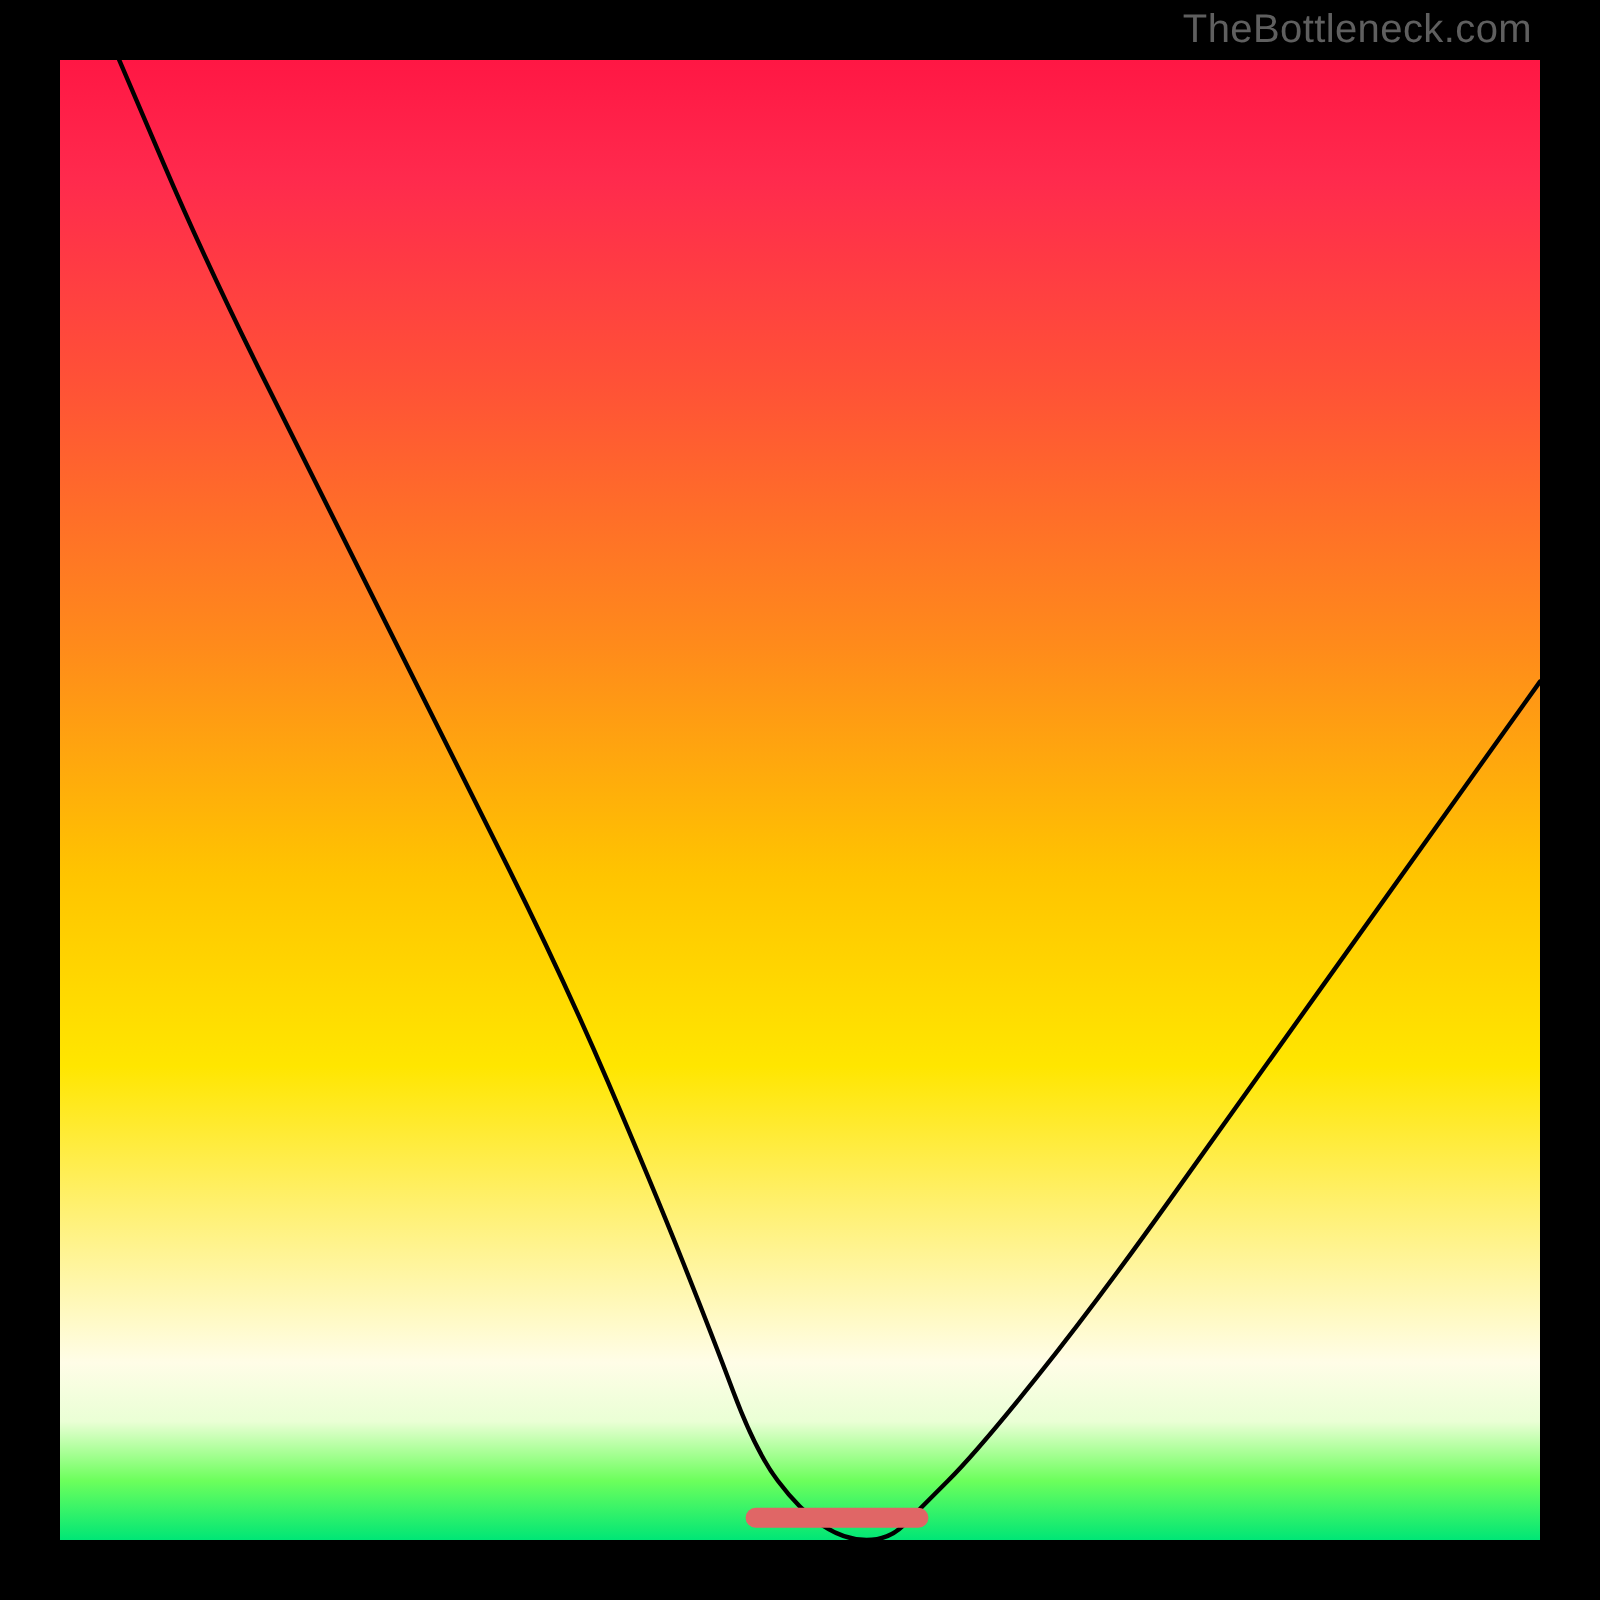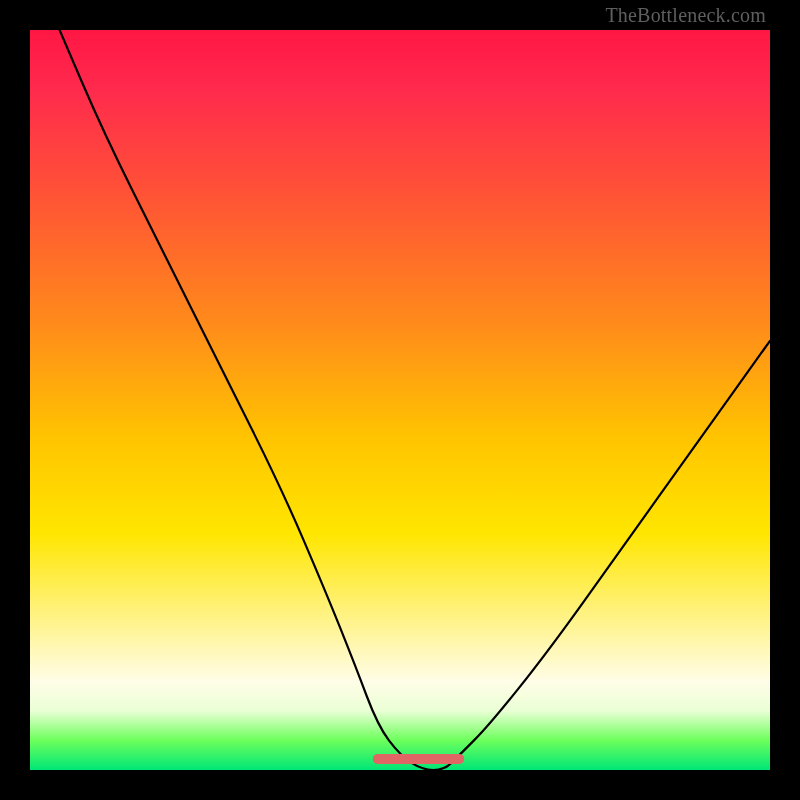--- a/index.html
+++ b/index.html
@@ -37,21 +37,21 @@
       #fffde7 88%,
       #eaffd5 92%,
       #6cff5c 96%,
       #00e676 100%
     );
   }
   .watermark {
     position: absolute;
     top: 4px;
     right: 34px;
-    font-family: Liberation Serif, serif;
+    font-family: Liberation Sans, sans-serif;
     font-size: 20px;
     color: #5f5f5f;
     letter-spacing: 0.2px;
   }
   svg.curve {
     position: absolute;
     left: 0;
     top: 0;
     width: 100%;
     height: 100%;

